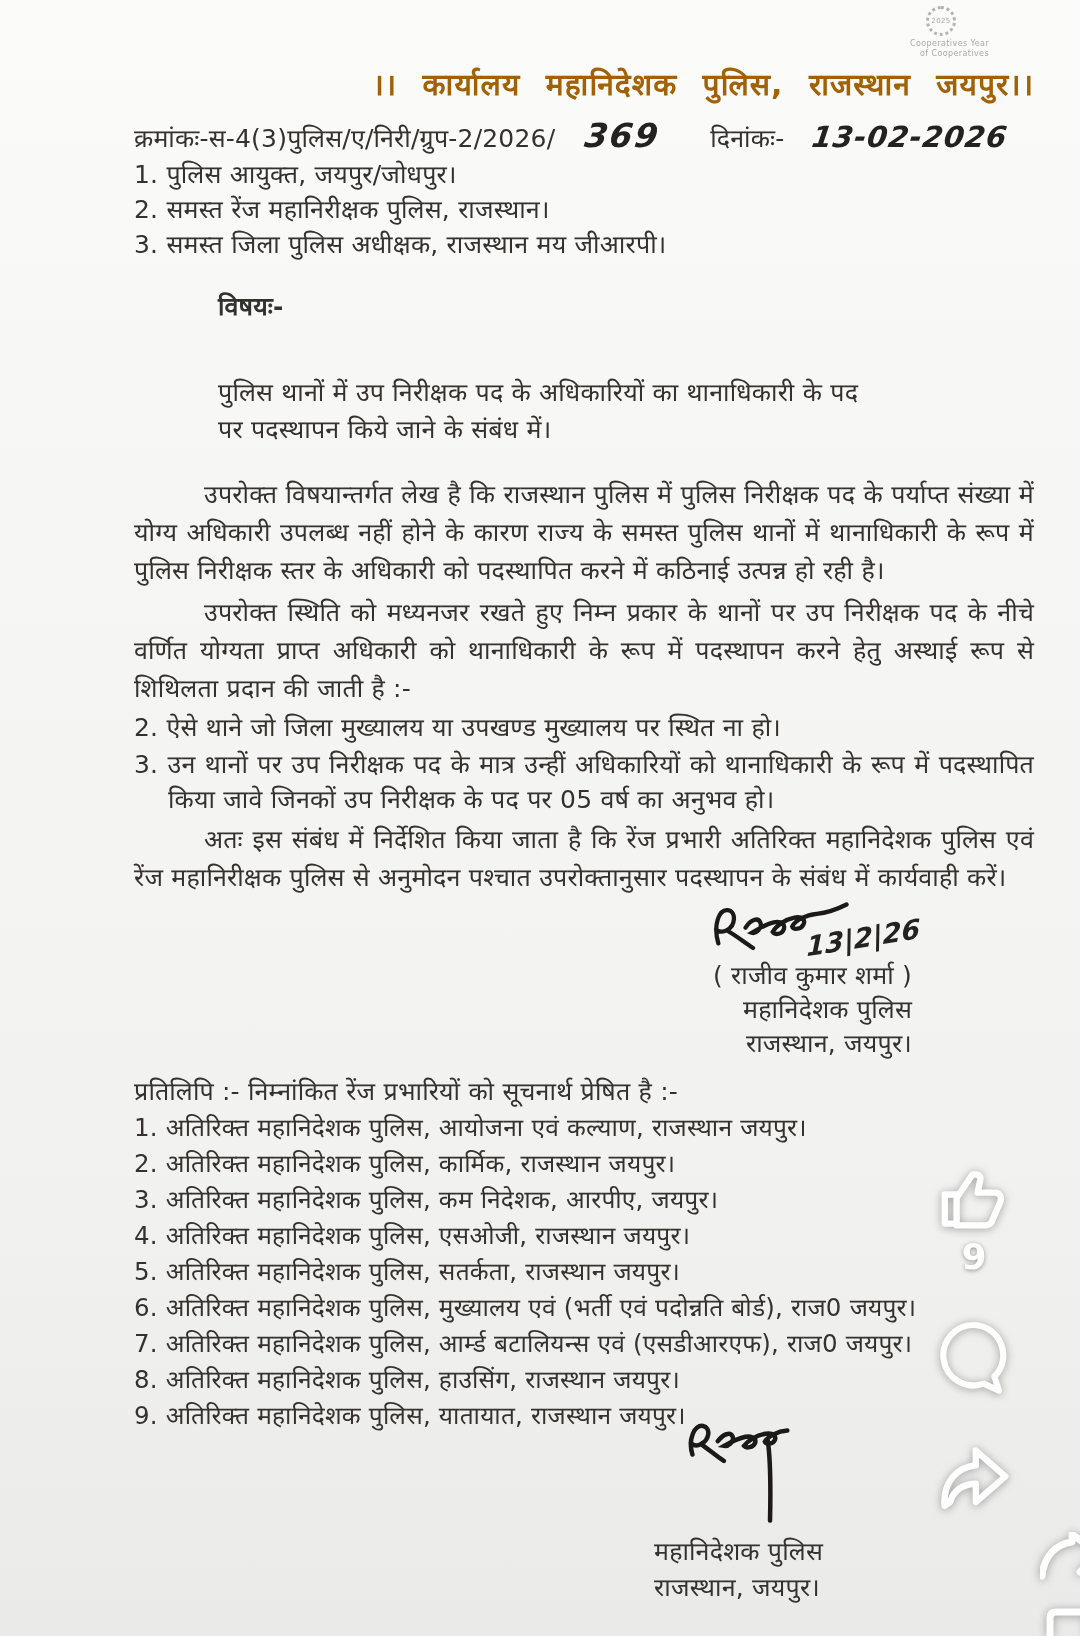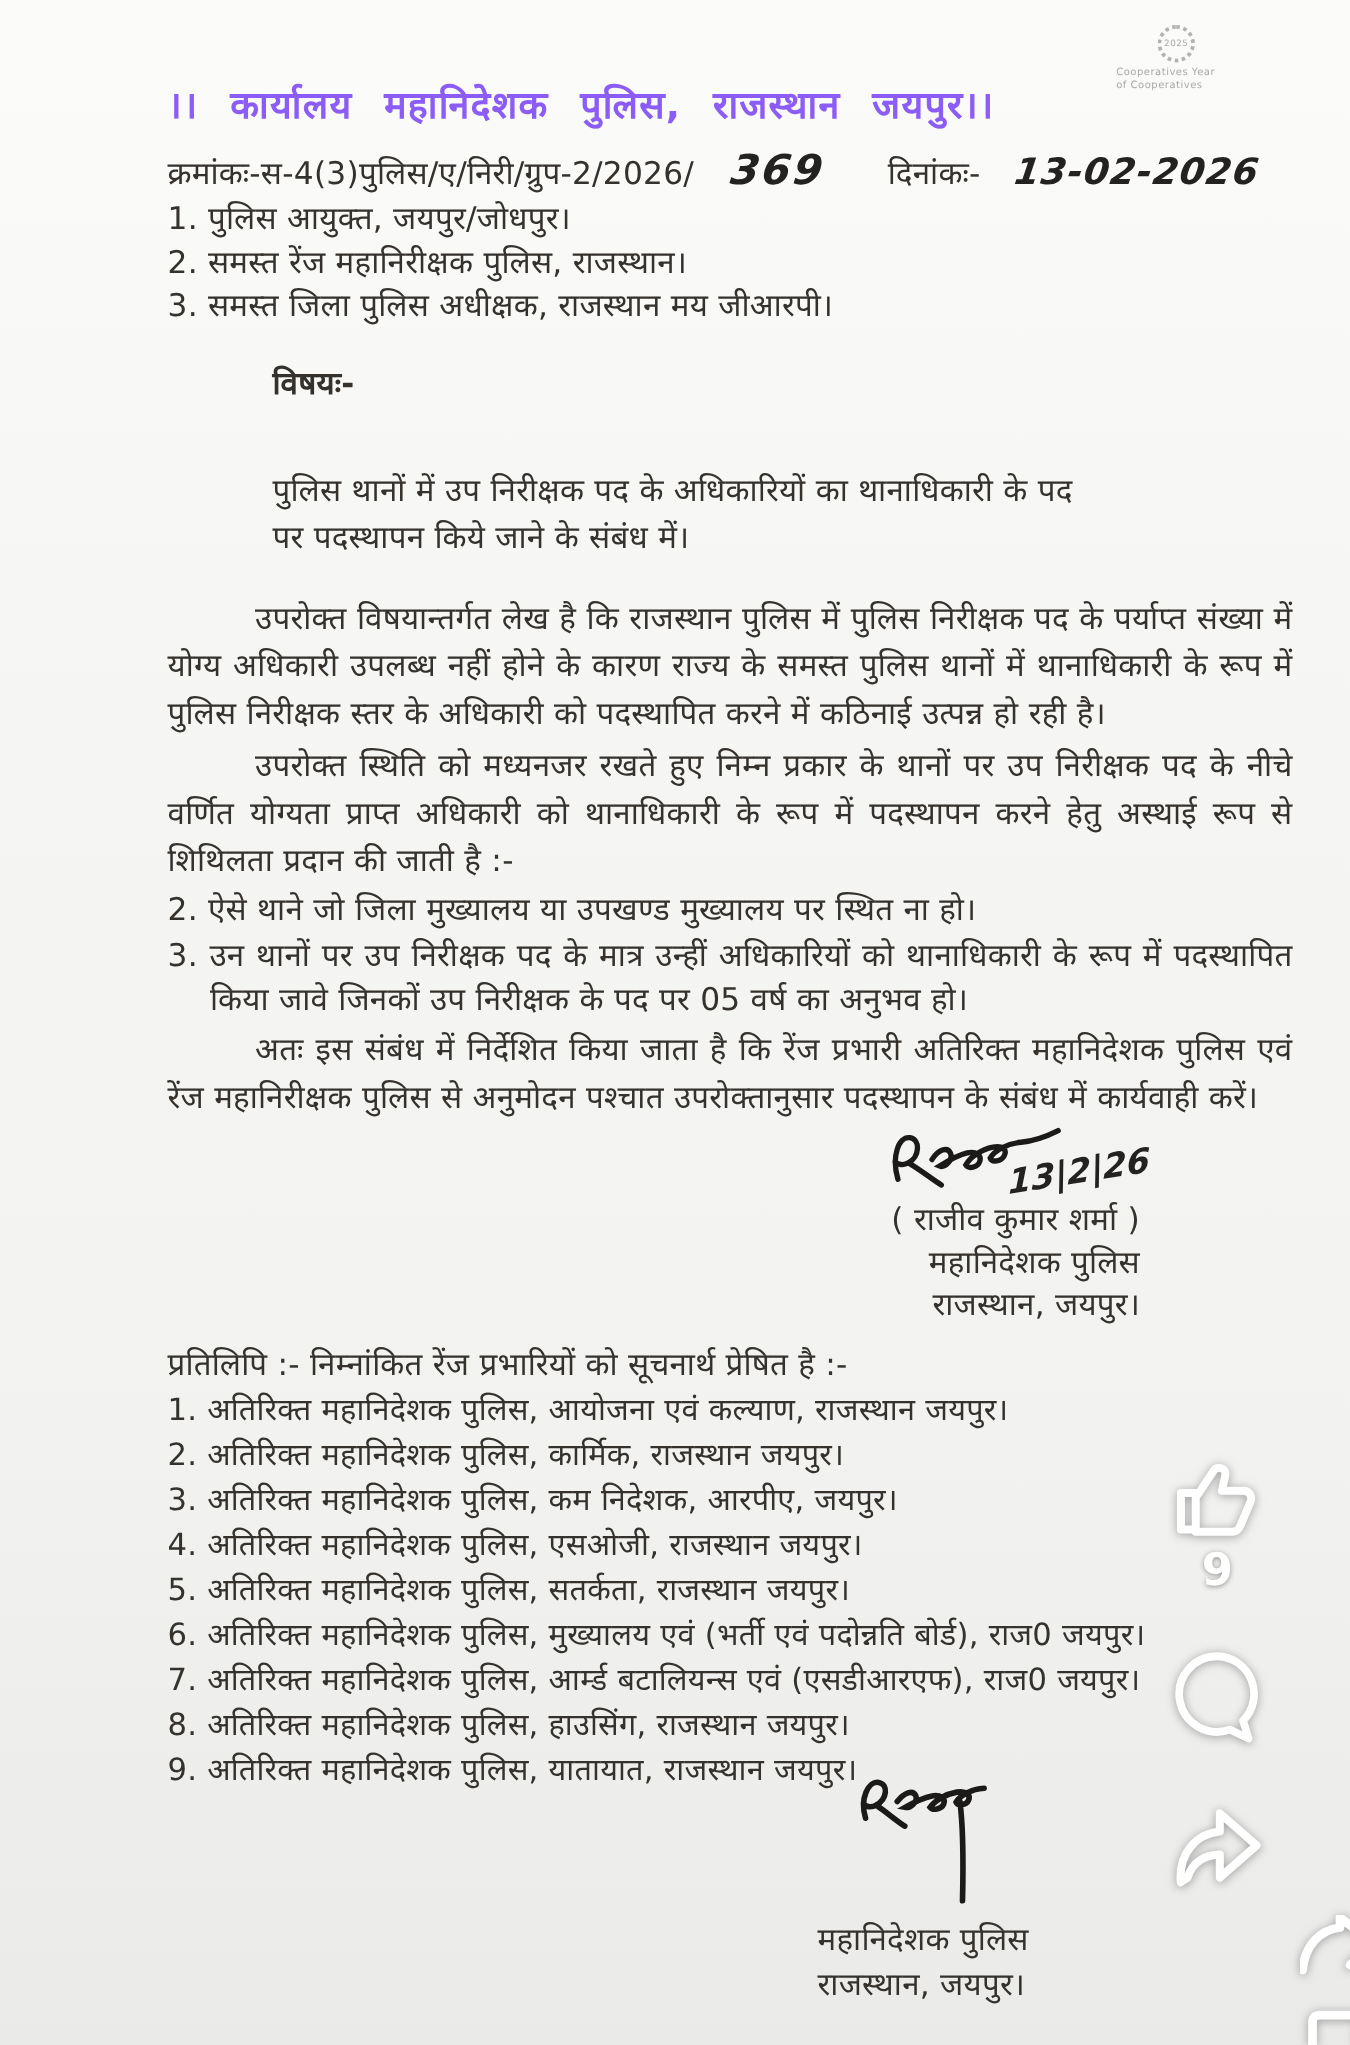--- a/index.html
+++ b/index.html
@@ -10,22 +10,22 @@
     color:#35322e;
     position:relative;
   }
   .doc {
     position:absolute; inset:0;
     padding:66px 46px 0 134px;
     font-size:25px; line-height:37px;
     letter-spacing:0.2px;
   }
   .hdr {
-    text-align:left; font-size:30px; font-weight:bold;
-    letter-spacing:1px; word-spacing:14px; color:#8b5cf6;
+    text-align:right; font-size:30px; font-weight:bold;
+    letter-spacing:1px; word-spacing:14px; color:#a16207;
     margin-bottom:14px;
   }
   .refline { font-size:25px; display:flex; align-items:baseline; white-space:nowrap;gap:24px; }
   .hand {
     font-style:italic; font-weight:bold; color:#242220;
     transform:skewX(-8deg); display:inline-block;
   }
   .ref-no { font-size:33px; margin-left:6px; letter-spacing:2px; }
   .ref-date-label { margin-left:26px; }
   .ref-date { font-size:29px; letter-spacing:1px; margin-left:4px; }
@@ -43,22 +43,22 @@
   .sig1 { left:570px; top:-4px; width:190px; transform:rotate(-5deg); }
   .sig1-date { position:absolute; left:672px; top:22px; font-size:27px; transform:rotate(-9deg) skewX(-10deg); }
   .sigtext { position:absolute; left:448px; top:62px; width:330px; text-align:right; line-height:34px; }
   .sigtext .nm { font-size:25px; }
   .copyhead { margin-top:4px; }
   .copylist div { line-height:36px; font-size:24.5px; }
   .footsig { position:relative; height:210px; }
   .sig2 { left:548px; top:-16px; width:120px; height:130px; transform:rotate(-3deg); }
   .foottext { position:absolute; left:520px; top:100px; line-height:36px; }
   .wm {
-    position:absolute; left:893px; top:20px; width:96px;
-    text-align:left; color:#a9a9a6; font-size:8px; line-height:10px;
+    position:absolute; left:893px; top:6px; width:96px;
+    text-align:right; color:#a9a9a6; font-size:8px; line-height:10px;
     letter-spacing:0.4px;
   }
   .wm .ring {
     width:30px; height:30px; margin:0 auto 3px;
     border:3px dotted #b2b2af; border-radius:50%;
     display:flex; align-items:center; justify-content:center;
     font-size:7px; color:#a9a9a6;
   }
   .ovl { position:absolute; filter:drop-shadow(0 1px 4px rgba(90,90,90,0.55)); }
   .ovl svg path, .ovl svg circle { fill:none; stroke:#ffffff; stroke-width:7; stroke-linejoin:round; stroke-linecap:round; }

